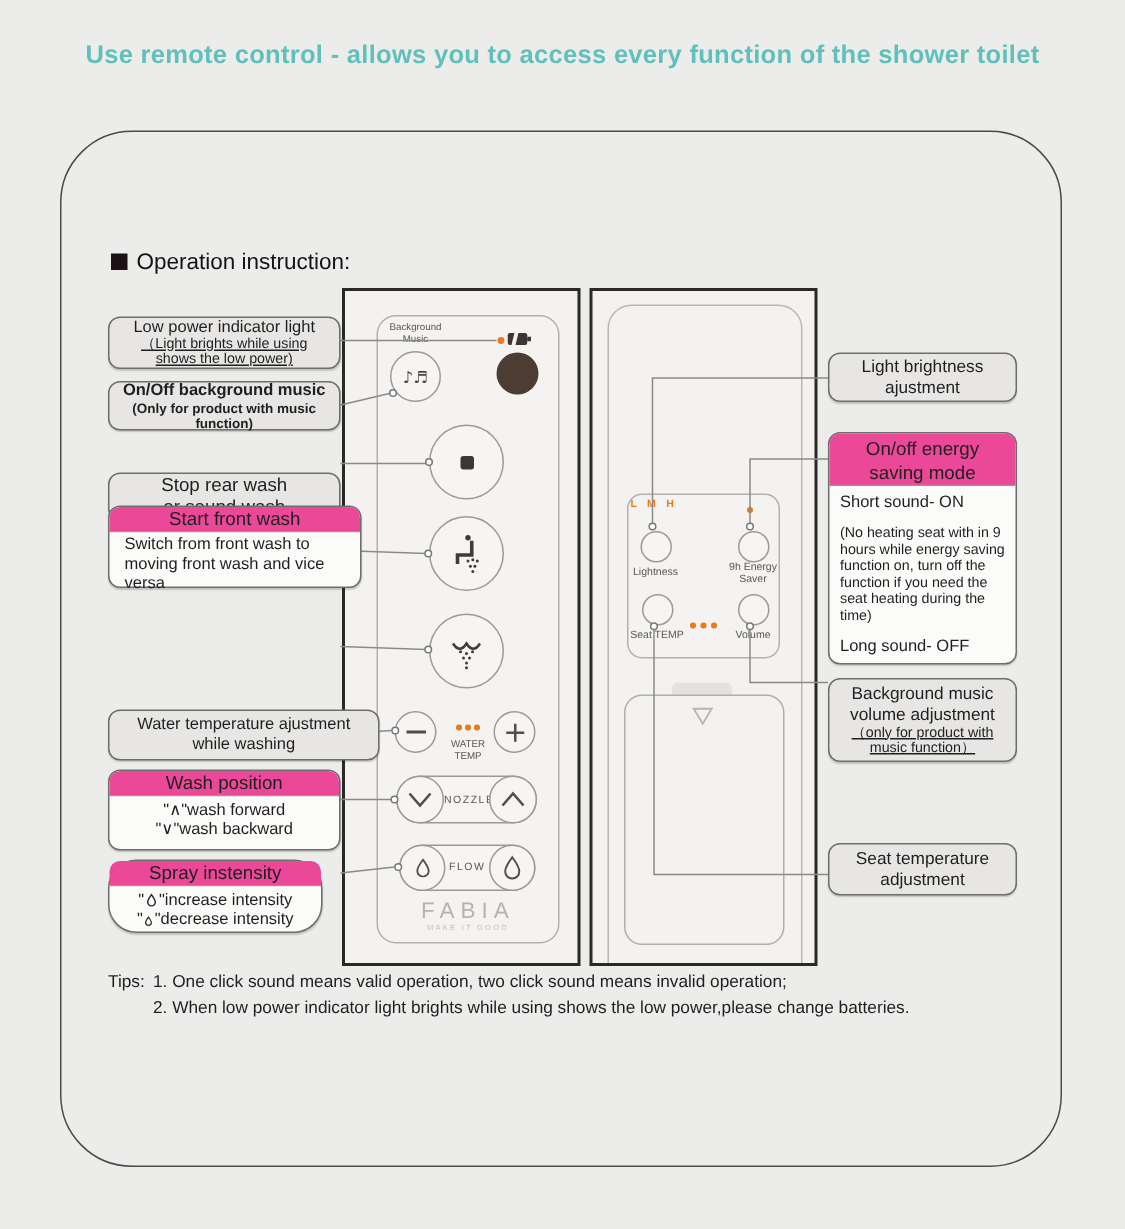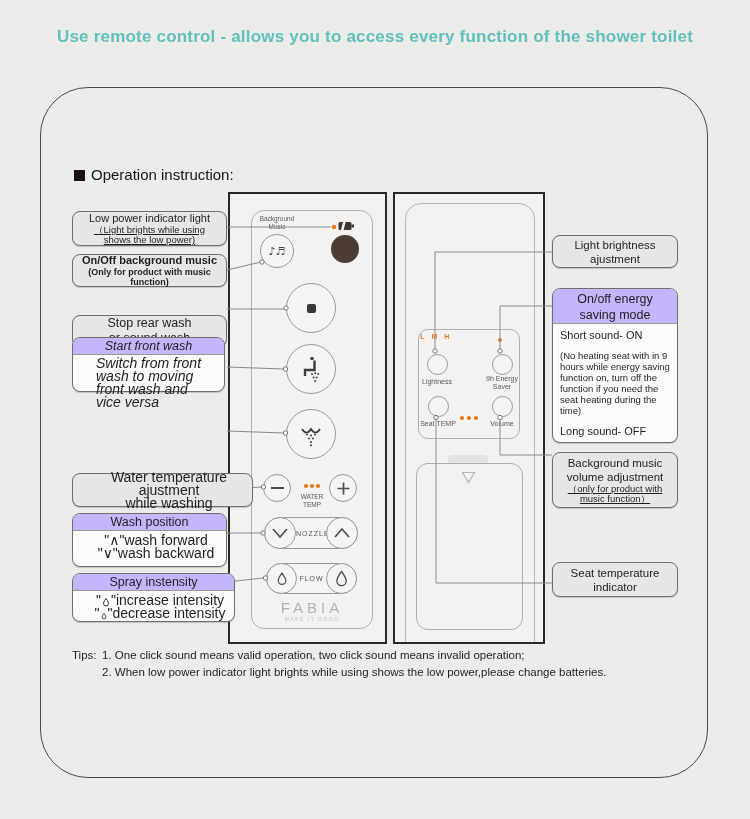--- a/index.html
+++ b/index.html
@@ -9,26 +9,26 @@
   
   .page-title{left:0;top:27px;width:750px;text-align:center;font-size:17px;font-weight:bold;color:#5fc0bc;letter-spacing:.2px;}
   
   .panel{left:40px;top:87px;width:666px;height:689px;border:1px solid #4a4a4a;border-radius:48px;}
   .section-title{left:74px;top:166px;font-size:15px;color:#141414;}
   .sq{display:inline-block;width:11px;height:11px;background:#1c1116;margin-right:6px;vertical-align:-1px;}
   
   .co{background:#e7e6e4;border:1px solid #6e6e6c;border-radius:8px;box-shadow:0 1px 1px rgba(0,0,0,.18);
       display:flex;flex-direction:column;justify-content:center;text-align:center;z-index:6;box-sizing:border-box;}
   .co.titled{background:#fbfbfa;padding:0;justify-content:flex-start;}
-  .co-head{background:#c4b5fd;border-bottom:1px solid #999896;border-radius:7px 7px 0 0;
+  .co-head{background:#ec4899;border-bottom:1px solid #999896;border-radius:7px 7px 0 0;
            font-size:12.5px;line-height:16px;text-align:center;}
   .t11{font-size:11px;line-height:13px;}
   .t9{font-size:9.5px;line-height:10.5px;text-decoration:underline;}
   .t12{font-size:12.5px;line-height:15px;}
-  .t10{font-size:14px;line-height:13px;margin-left:13px;}
+  .t10{font-size:11px;line-height:13px;}
   .t115{font-size:11.5px;line-height:14px;}
   .left-body{text-align:left;padding:2px 8px 0 10px;}
   
   .frame{border:2px solid #2b2927;background:#f3f2f0;overflow:hidden;box-sizing:border-box;z-index:2;}
   .rpanel{border:1px solid #b3b1af;border-radius:13px;background:#f4f3f1;}
   .circ{border:1.3px solid #9b9a98;border-radius:50%;background:#f6f5f3;display:flex;align-items:center;justify-content:center;box-sizing:border-box;}
   .pill{border:1.3px solid #9b9a98;border-radius:16px;background:#f6f5f3;box-sizing:border-box;}
   .tiny{font-size:6.5px;line-height:7.5px;color:#5a5856;text-align:center;}
   .lbl7{font-size:7px;line-height:8px;color:#5a5856;text-align:center;}
   .odot{background:#e87b1a;border-radius:50%;}
@@ -223,38 +223,38 @@
   <div class="abs co" style="left:72px;top:254px;width:155px;height:33px;font-weight:bold;">
     <div class="t11">On/Off background music</div>
     <div style="font-size:9px;line-height:10px;">(Only for product with music function)</div>
   </div>
 
   <div class="abs co" style="left:72px;top:304px;width:155px;height:32px;margin-top:11px;">
     <div class="t12">Stop rear wash</div>
     <div class="t12">or sound wash</div>
   </div>
 
-  <div class="abs co titled" style="left:72px;top:337px;width:153px;height:55px;font-style:italic;">
+  <div class="abs co titled" style="left:72px;top:337px;width:169px;height:55px;">
     <div class="co-head">Start front wash</div>
     <div class="t10 left-body">Switch from front wash to moving front wash and vice versa</div>
   </div>
 
 
   <div class="abs co" style="left:72px;top:473px;width:181px;height:34px;">
     <div class="t10">Water temperature ajustment</div>
     <div class="t10">while washing</div>
   </div>
 
   <div class="abs co titled" style="left:72px;top:513px;width:155px;height:54px;">
     <div class="co-head">Wash position</div>
     <div class="t10" style="padding-top:3px;">"∧"wash forward</div>
     <div class="t10">"∨"wash backward</div>
   </div>
 
-  <div class="abs co titled" style="left:72px;top:573px;width:163px;height:49px;">
+  <div class="abs co titled" style="left:72px;top:573px;width:143px;height:49px;border-radius:19px;">
     <div class="co-head">Spray instensity</div>
     <div class="t10" style="padding-top:3px;">
       <span>"</span><svg class="dropsvg" width="8" height="10" viewBox="0 0 12 13">
           <path d="M6,1.2 C6,1.2 2.2,6.2 2.2,8.6 A3.8,3.8 0 0 0 9.8,8.6 C9.8,6.2 6,1.2 6,1.2 Z" fill="none" stroke="#222" stroke-width="1.4"></path>
         </svg><span>"increase intensity</span>
     </div>
     <div class="t10">
       <span>"</span><svg class="dropsvg" width="6" height="8" viewBox="0 0 12 13">
           <path d="M6,1.2 C6,1.2 2.2,6.2 2.2,8.6 A3.8,3.8 0 0 0 9.8,8.6 C9.8,6.2 6,1.2 6,1.2 Z" fill="none" stroke="#222" stroke-width="1.6"></path>
         </svg><span>"decrease intensity</span>
@@ -280,21 +280,21 @@
 
   <div class="abs co" style="left:552px;top:452px;width:126px;height:56px;">
     <div class="t115">Background music</div>
     <div class="t115">volume adjustment</div>
     <div class="t9">（only for product with</div>
     <div class="t9">music function）</div>
   </div>
 
   <div class="abs co" style="left:552px;top:562px;width:126px;height:35px;">
     <div class="t115">Seat temperature</div>
-    <div class="t115">indicator</div>
+    <div class="t115">adjustment</div>
   </div>
 
   <div class="abs tips">
     <div class="lab">Tips:</div>
     <div>
       <div>1. One click sound means valid operation, two click sound means invalid operation;</div>
       <div>2. When low power indicator light  brights while using shows the low power,please change batteries.</div>
     </div>
   </div>
 

